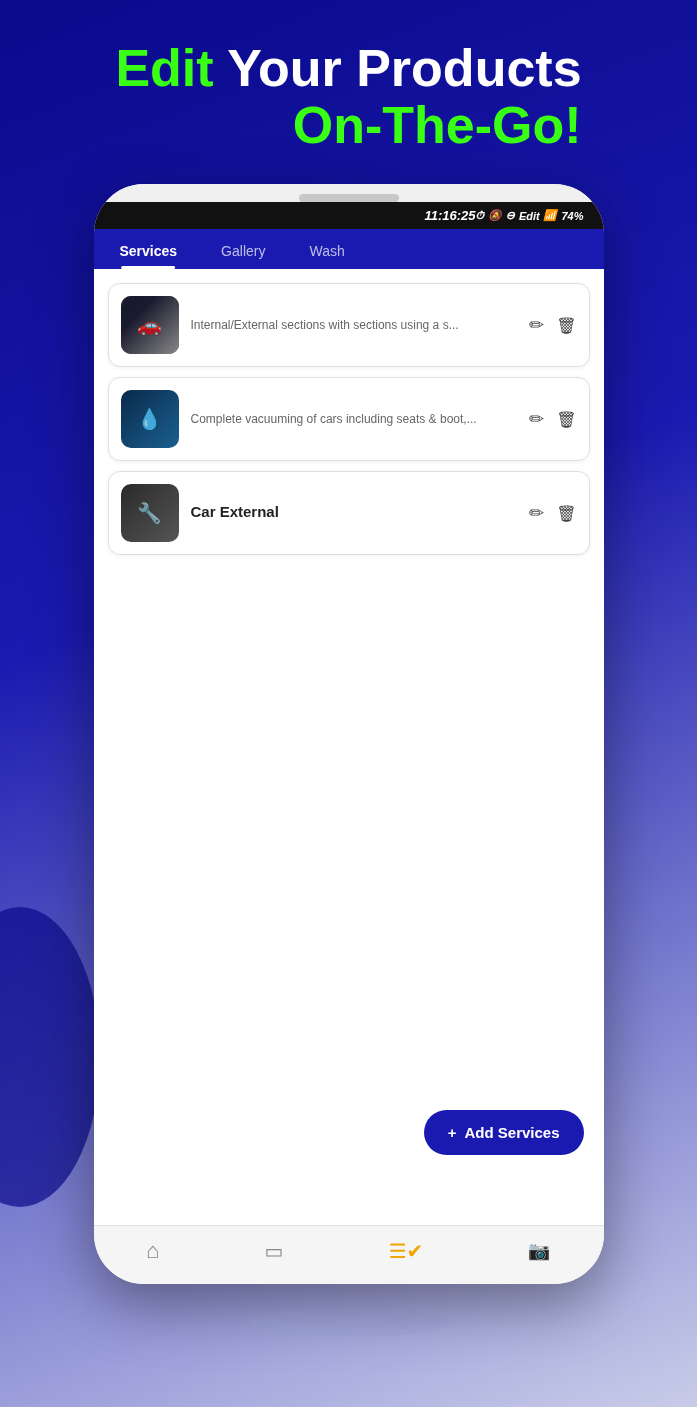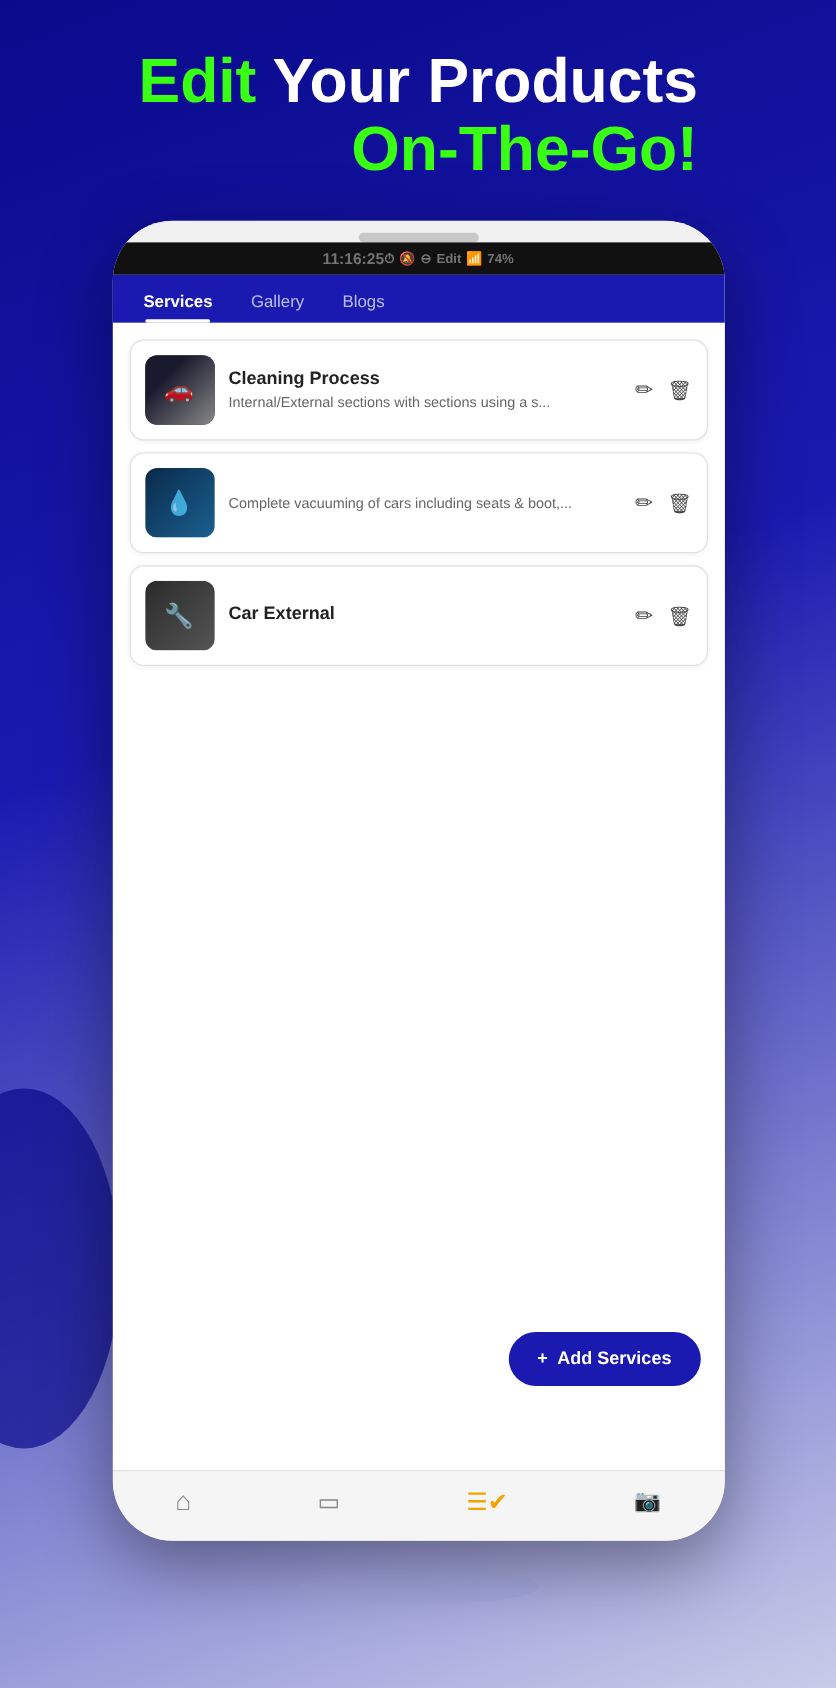--- a/index.html
+++ b/index.html
@@ -82,40 +82,41 @@
     }
     .phone-notch {
       width: 100px;
       height: 8px;
       background: #c8c8c8;
       border-radius: 4px;
     }
     
     .status-bar {
       background: #111;
-      color: #737373;
+      color: #ffffff;
       font-size: 13px;
       font-weight: 600;
       padding: 6px 20px;
       display: flex;
-      justify-content: center;
-      align-items: center;
+      justify-content: flex-end;
+      align-items: center;
+      font-style: italic;
     }
     .status-icons {
       display: flex;
       align-items: center;
       gap: 4px;
       font-size: 11px;
     }
     
     .nav-tabs {
       background: #1a1ab0;
       display: flex;
       padding: 0 10px;
-      gap: 0;
+      gap: 12px;
     }
     .nav-tab {
       color: rgba(255,255,255,0.7);
       font-size: 14px;
       font-weight: 500;
       padding: 14px 16px 10px;
       cursor: pointer;
       position: relative;
       text-align: center;
     }
@@ -311,32 +312,31 @@
   </div>
 
   <div class="nav-tabs">
     <div class="nav-tab active">
       <span>Services</span>
     </div>
     <div class="nav-tab">
       <span>Gallery</span>
     </div>
     <div class="nav-tab">
-      <span>Blogs</span>
+      <span>Wash</span>
     </div>
   </div>
 
   <div class="phone-content">
 
     <div class="service-card">
       <div class="service-thumb">
         <div class="cleaning-thumb-bg"></div>
       </div>
       <div class="service-info">
-        <div class="service-title">Cleaning Process</div>
         <div class="service-desc">Internal/External sections with sections using a s...</div>
       </div>
       <div class="service-actions">
         <span class="action-icon icon-edit"></span>
         <span class="action-icon icon-trash"></span>
       </div>
     </div>
 
     <div class="service-card">
       <div class="service-thumb">

